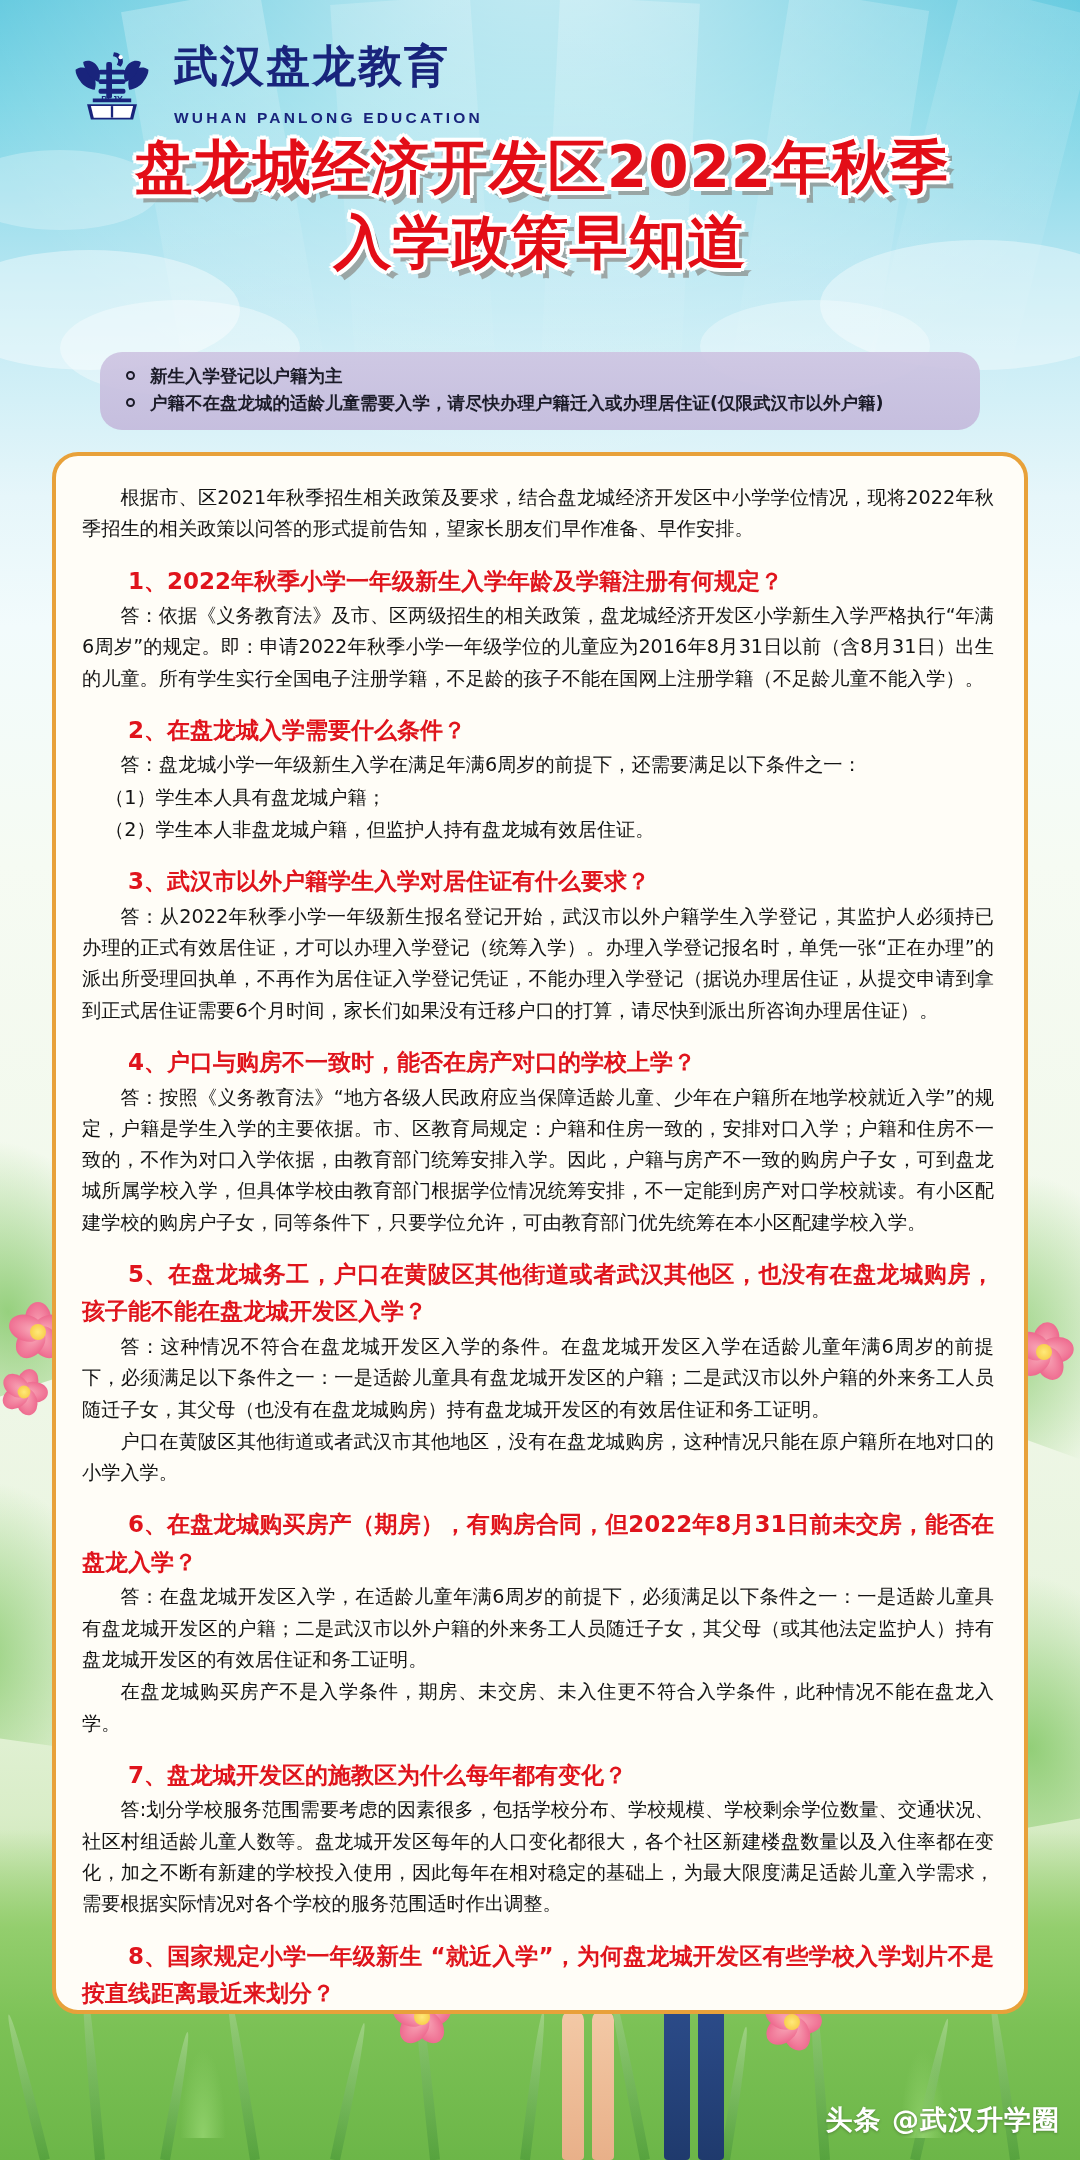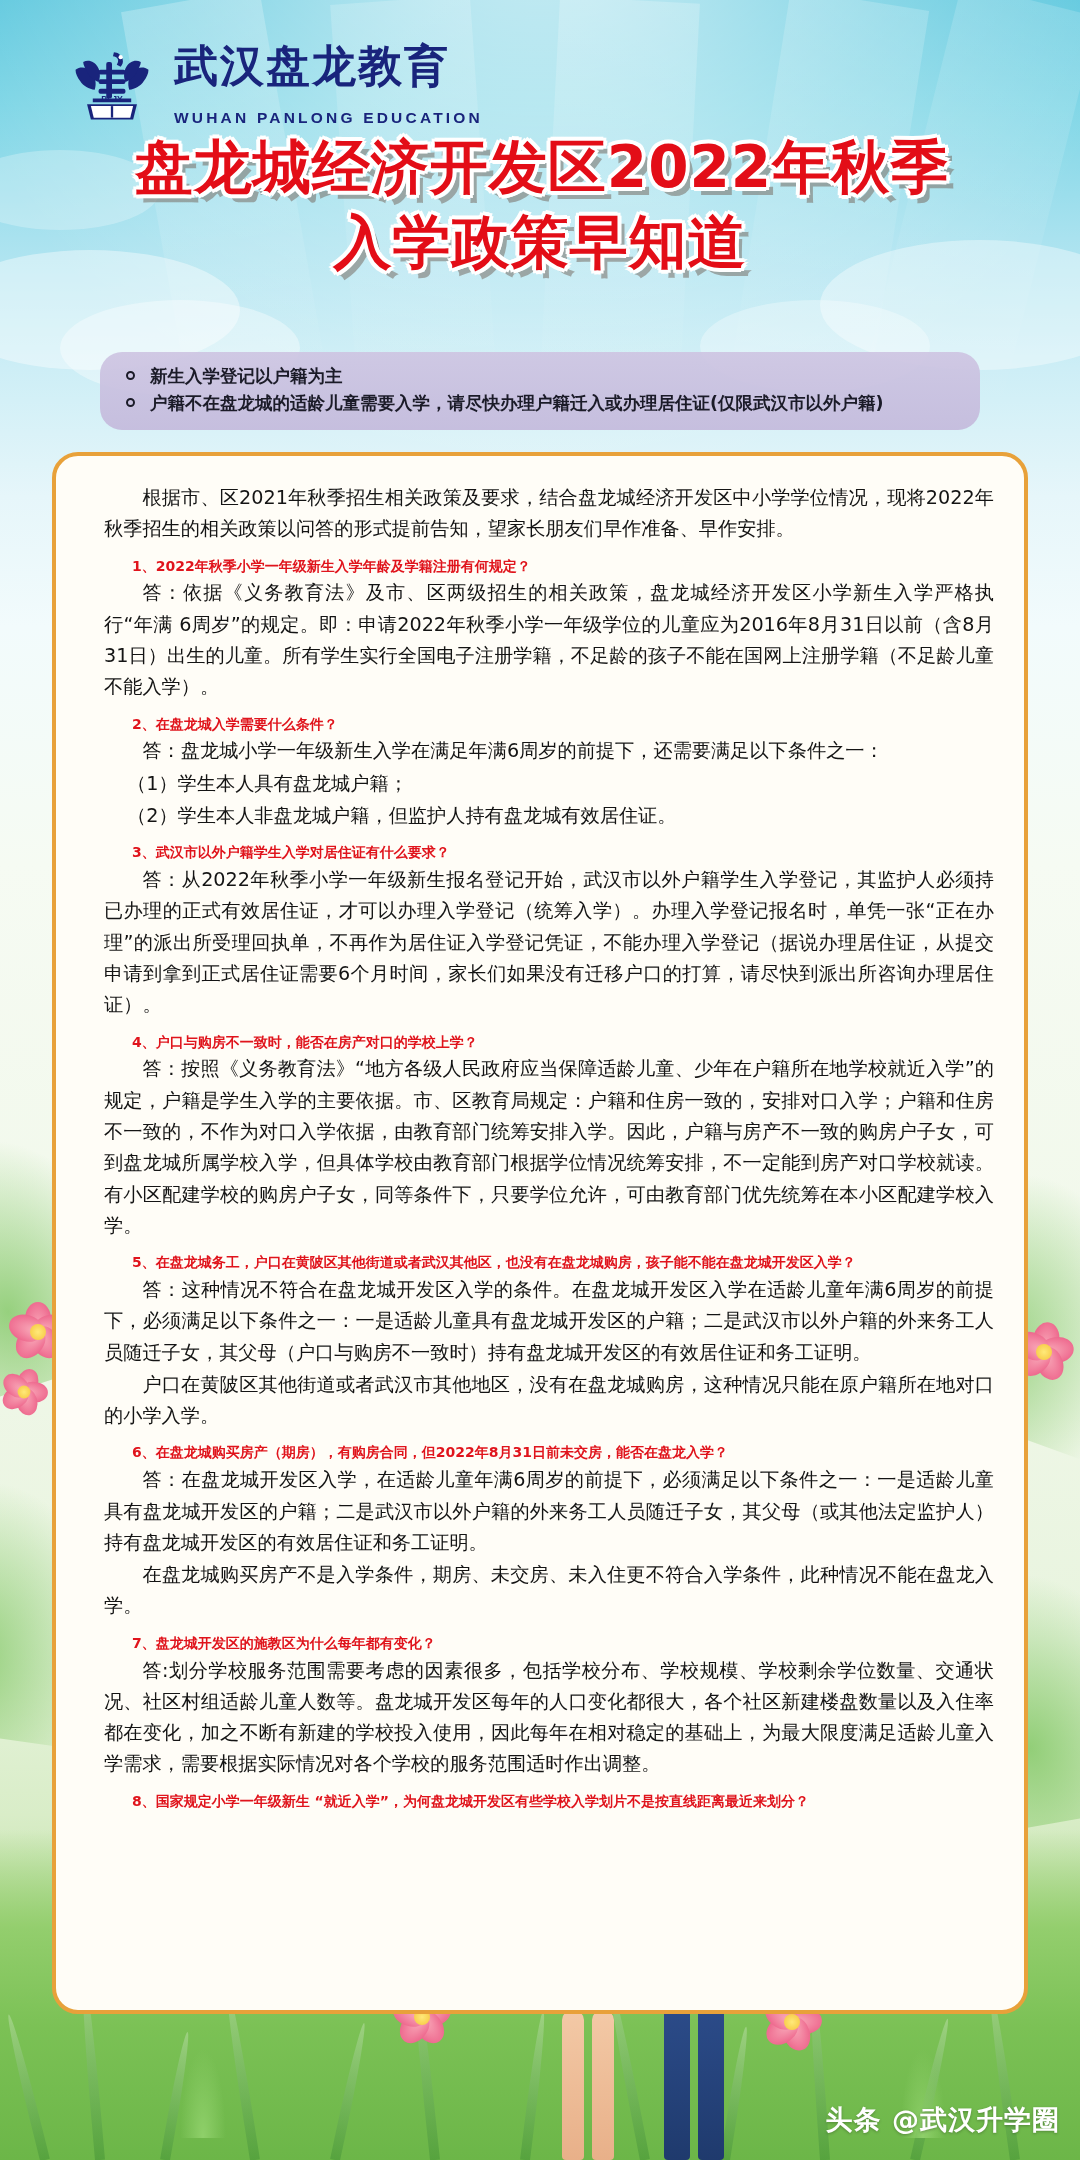--- a/index.html
+++ b/index.html
@@ -143,44 +143,44 @@
     margin-top: 8px; flex: none;
   }
 
   
   #card {
     position: absolute; left: 52px; top: 452px;
     width: 976px; height: 1562px;
     background: #fffdf7;
     border: 4px solid #e8a13a;
     border-radius: 26px;
-    padding: 26px 30px 20px 48px;
+    padding: 26px 30px 20px 26px;
     z-index: 6;
     overflow: hidden;
   }
   .para {
     font-family: "DejaVu Sans", sans-serif;
     font-size: 19.2px;
     line-height: 1.63;
     color: #141414;
     text-align: justify;
     text-justify: inter-ideograph;
     text-indent: 2em;
     margin-bottom: 1px;
   }
   .para.sub { text-indent: 1.2em; }
   .q {
     font-family: "DejaVu Sans", sans-serif;
-    font-size: 14px;
+    font-size: 23px;
     font-weight: bold;
     line-height: 1.63;
     color: #e0141c;
     text-indent: 2em;
     text-align: justify;
-    margin-top: 10px;
+    margin-top: 18px;
   }
 
   
   #watermark {
     position: absolute; right: 20px; bottom: 22px;
     color: #ffffff;
     font-family: "DejaVu Sans", sans-serif;
     font-size: 27px; font-weight: bold;
     letter-spacing: 1px;
     text-shadow: 0 1px 3px rgba(0,0,0,.28);
@@ -336,21 +336,21 @@
     <p class="para sub">（1）学生本人具有盘龙城户籍；</p>
     <p class="para sub">（2）学生本人非盘龙城户籍，但监护人持有盘龙城有效居住证。</p>
 
     <p class="q">3、武汉市以外户籍学生入学对居住证有什么要求？</p>
     <p class="para">答：从2022年秋季小学一年级新生报名登记开始，武汉市以外户籍学生入学登记，其监护人必须持已办理的正式有效居住证，才可以办理入学登记（统筹入学）。办理入学登记报名时，单凭一张“正在办理”的派出所受理回执单，不再作为居住证入学登记凭证，不能办理入学登记（据说办理居住证，从提交申请到拿到正式居住证需要6个月时间，家长们如果没有迁移户口的打算，请尽快到派出所咨询办理居住证）。</p>
 
     <p class="q">4、户口与购房不一致时，能否在房产对口的学校上学？</p>
     <p class="para">答：按照《义务教育法》“地方各级人民政府应当保障适龄儿童、少年在户籍所在地学校就近入学”的规定，户籍是学生入学的主要依据。市、区教育局规定：户籍和住房一致的，安排对口入学；户籍和住房不一致的，不作为对口入学依据，由教育部门统筹安排入学。因此，户籍与房产不一致的购房户子女，可到盘龙城所属学校入学，但具体学校由教育部门根据学位情况统筹安排，不一定能到房产对口学校就读。有小区配建学校的购房户子女，同等条件下，只要学位允许，可由教育部门优先统筹在本小区配建学校入学。</p>
 
     <p class="q">5、在盘龙城务工，户口在黄陂区其他街道或者武汉其他区，也没有在盘龙城购房，孩子能不能在盘龙城开发区入学？</p>
-    <p class="para">答：这种情况不符合在盘龙城开发区入学的条件。在盘龙城开发区入学在适龄儿童年满6周岁的前提下，必须满足以下条件之一：一是适龄儿童具有盘龙城开发区的户籍；二是武汉市以外户籍的外来务工人员随迁子女，其父母（户口与购房不一致时）持有盘龙城开发区的有效居住证和务工证明。</p>
+    <p class="para">答：这种情况不符合在盘龙城开发区入学的条件。在盘龙城开发区入学在适龄儿童年满6周岁的前提下，必须满足以下条件之一：一是适龄儿童具有盘龙城开发区的户籍；二是武汉市以外户籍的外来务工人员随迁子女，其父母（也没有在盘龙城购房）持有盘龙城开发区的有效居住证和务工证明。</p>
     <p class="para">户口在黄陂区其他街道或者武汉市其他地区，没有在盘龙城购房，这种情况只能在原户籍所在地对口的小学入学。</p>
 
     <p class="q">6、在盘龙城购买房产（期房），有购房合同，但2022年8月31日前未交房，能否在盘龙入学？</p>
     <p class="para">答：在盘龙城开发区入学，在适龄儿童年满6周岁的前提下，必须满足以下条件之一：一是适龄儿童具有盘龙城开发区的户籍；二是武汉市以外户籍的外来务工人员随迁子女，其父母（或其他法定监护人）持有盘龙城开发区的有效居住证和务工证明。</p>
     <p class="para">在盘龙城购买房产不是入学条件，期房、未交房、未入住更不符合入学条件，此种情况不能在盘龙入学。</p>
 
     <p class="q">7、盘龙城开发区的施教区为什么每年都有变化？</p>
     <p class="para">答:划分学校服务范围需要考虑的因素很多，包括学校分布、学校规模、学校剩余学位数量、交通状况、社区村组适龄儿童人数等。盘龙城开发区每年的人口变化都很大，各个社区新建楼盘数量以及入住率都在变化，加之不断有新建的学校投入使用，因此每年在相对稳定的基础上，为最大限度满足适龄儿童入学需求，需要根据实际情况对各个学校的服务范围适时作出调整。</p>
 
     <p class="q">8、国家规定小学一年级新生 “就近入学”，为何盘龙城开发区有些学校入学划片不是按直线距离最近来划分？</p>

